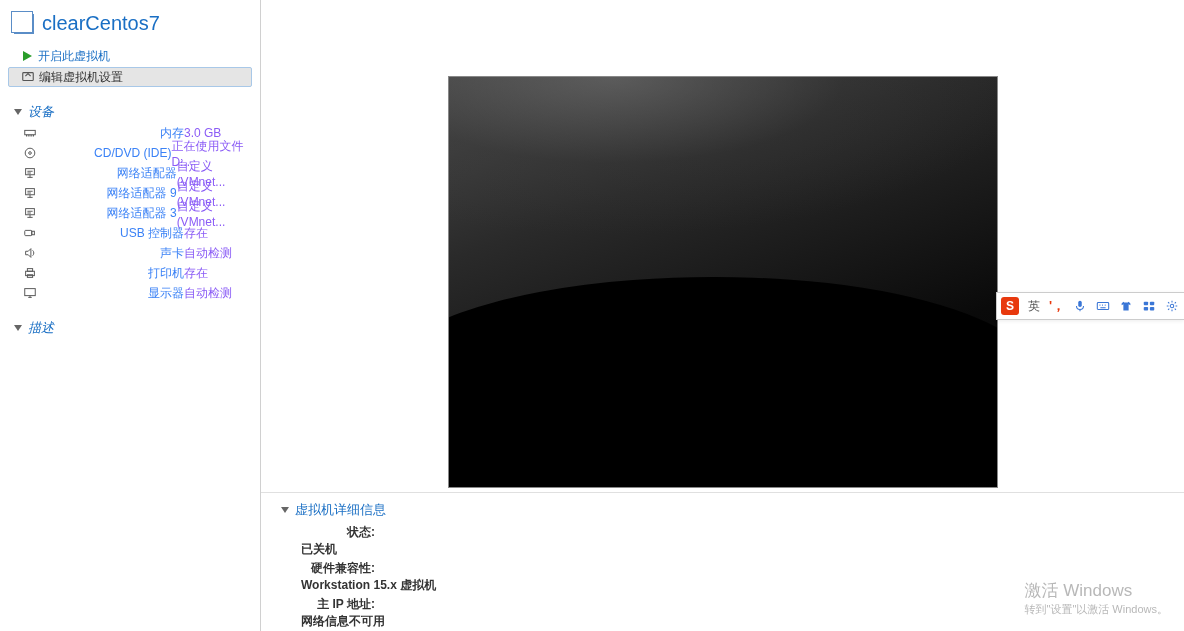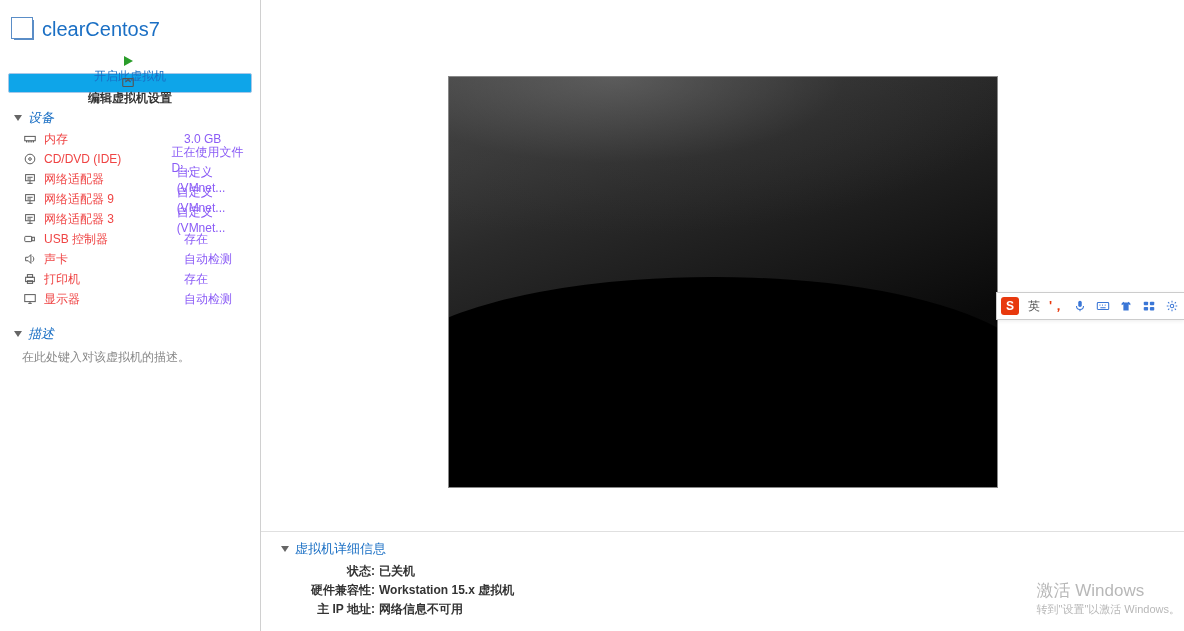--- a/index.html
+++ b/index.html
@@ -1,63 +1,63 @@
 <!DOCTYPE html>
 <html><head>
   <meta charset="utf-8">
   <style>
     * { box-sizing: border-box; margin: 0; padding: 0; }
     body { font-family: "Microsoft YaHei", "Segoe UI", sans-serif; font-size: 12px; color: #333; background: #fff; width: 1184px; height: 631px; overflow: hidden; position: relative; }
     .container { display: flex; height: 100%; }
-    .sidebar { width: 260px; padding: 8px 0 0 0; border-right: none; margin-top: 6px; }
+    .sidebar { width: 260px; padding: 8px 0 0 0; border-right: none; }
     .main { flex: 1; display: flex; flex-direction: column; border-left: 1px solid #d0d0d0; }
     
     .title-row { display: flex; align-items: center; padding: 4px 12px 10px 14px; border-bottom: none; }
     .vm-icon { width: 20px; height: 20px; border: 1.5px solid #5a8dc7; margin-right: 8px; position: relative; }
     .vm-icon::before { content:""; position:absolute; left:-4px; top:-4px; width:20px; height:20px; border:1.5px solid #5a8dc7; background:#fff; }
     .vm-title { font-size: 20px; color: #1a6fc4; font-weight: 400; }
     
-    .action-row { display: flex; align-items: center; padding: 2px 12px; margin: 1px 8px; border-radius: 2px; cursor: pointer; height: 20px; flex-direction: column; }
-    .action-row.selected { background: #0ea5e9; border: 1px solid #a8c8e8; font-weight: bold; }
+    .action-row { display: flex; align-items: center; padding: 2px 12px; margin: 1px 8px; border-radius: 2px; cursor: pointer; height: 20px; }
+    .action-row.selected { background: #e5e5e5; border: 1px solid #a8c8e8; }
     .action-icon { width: 14px; height: 14px; margin-right: 4px; display: flex; align-items: center; justify-content: center; flex-shrink:0; }
     .play-tri { width:0; height:0; border-left: 9px solid #2a9d2a; border-top: 5px solid transparent; border-bottom: 5px solid transparent; }
     .action-label { color: #1a6fc4; }
     .selected .action-label { color: #333; }
     
     .section-header { display: flex; align-items: center; padding: 6px 12px 2px 14px; margin-top: 10px; }
     .disclosure { width:0; height:0; border-left: 4px solid transparent; border-right: 4px solid transparent; border-top: 6px solid #666; margin-right: 6px; }
     .section-title { color: #1a6fc4; font-size: 13px; font-style: italic; }
     
     .device-row { display: flex; align-items: center; padding: 2px 0 2px 22px; height: 20px; }
     .dev-icon { width: 16px; height: 14px; margin-right: 6px; color: #555; display:flex; align-items:center; justify-content:center; flex-shrink:0; }
-    .dev-name { width: 140px; color: #ef4444; }
+    .dev-name { width: 140px; color: #3b82f6; text-align: right; }
     .dev-val { color: #8b5cf6; }
     
     .desc-placeholder { color: #888; padding: 4px 0 0 22px; }
     
     .preview-area { flex: 1; display: flex; justify-content: center; align-items: flex-start; padding-top: 76px; }
     .preview-box { width: 550px; height: 412px; background: linear-gradient(160deg, #4a4a4a 0%, #2a2a2a 30%, #0a0a0a 70%, #000 100%); border: 1px solid #888; position: relative; overflow:hidden; }
     .preview-box::before { content:""; position:absolute; inset:0; background: radial-gradient(ellipse 140% 70% at 30% 0%, rgba(120,120,120,0.5) 0%, rgba(60,60,60,0.3) 30%, transparent 55%); }
     .preview-box::after { content:""; position:absolute; left:-10%; right:-10%; top:48%; height:55%; background:#000; border-radius: 60% 100% 0 0 / 50% 100% 0 0; transform: rotate(-4deg); }
     
-    .details { padding: 8px 20px 12px 20px; border-top: 1px solid #e0e0e0; }
+    .details { padding: 8px 20px 0 20px; border-top: 1px solid #e0e0e0; }
     .details-header { display:flex; align-items:center; margin-bottom:4px; }
     .details-title { color: #1a6fc4; font-size: 13px; }
-    .detail-row { display: flex; padding: 1px 0 1px 20px; }
+    .detail-row { display: flex; padding: 1px 0 1px 20px; flex-direction: column; }
     .detail-label { width: 74px; text-align: right; font-weight: bold; color: #333; margin-right: 4px; }
     .detail-val { color: #333; font-weight: bold; }
     
     .ime-bar { position: absolute; right: 0; top: 292px; background: #fff; border: 1px solid #ccc; border-right: none; display: flex; align-items: center; padding: 3px 4px; gap: 7px; height: 28px; box-shadow: 0 1px 4px rgba(0,0,0,.08); }
     .ime-icon { width: 16px; height: 16px; display:flex; align-items:center; justify-content:center; font-size: 13px; }
     .ime-badge { background:#e8390e; color:#fff; border-radius:3px; width:18px; height:18px; font-weight:bold; font-size:12px; }
     .ime-text { color:#555; font-size:12px; }
     .ime-blue svg, .ime-blue { color:#3a76d6; }
     .ime-comma { color:#e8390e; font-size:13px; font-weight:bold; }
     
-    .watermark { position:absolute; right: 4px; bottom: 14px; text-align: left; color: #b8b8b8; }
+    .watermark { position:absolute; right: 16px; bottom: 14px; text-align: left; color: #b8b8b8; }
     .watermark .line1 { font-size: 17px; }
     .watermark .line2 { font-size: 11px; }
     
     svg { width:14px; height:14px; }
   </style>
 </head>
 <body>
 
 <div class="container">
   <div class="sidebar">
@@ -177,21 +177,20 @@
           </span>
           <span class="dev-name">显示器</span>
           <span class="dev-val">自动检测</span>
         </div>
       </div>
 
     <div class="section-header">
       <span class="disclosure"></span>
       <span class="section-title">描述</span>
     </div>
-    <div class="desc-placeholder">在此处键入对该虚拟机的描述。</div>
   </div>
 
   <div class="main">
     <div class="preview-area">
       <div class="preview-box"></div>
     </div>
     <div class="details">
       <div class="details-header">
         <span class="disclosure"></span>
         <span class="details-title">虚拟机详细信息</span>

